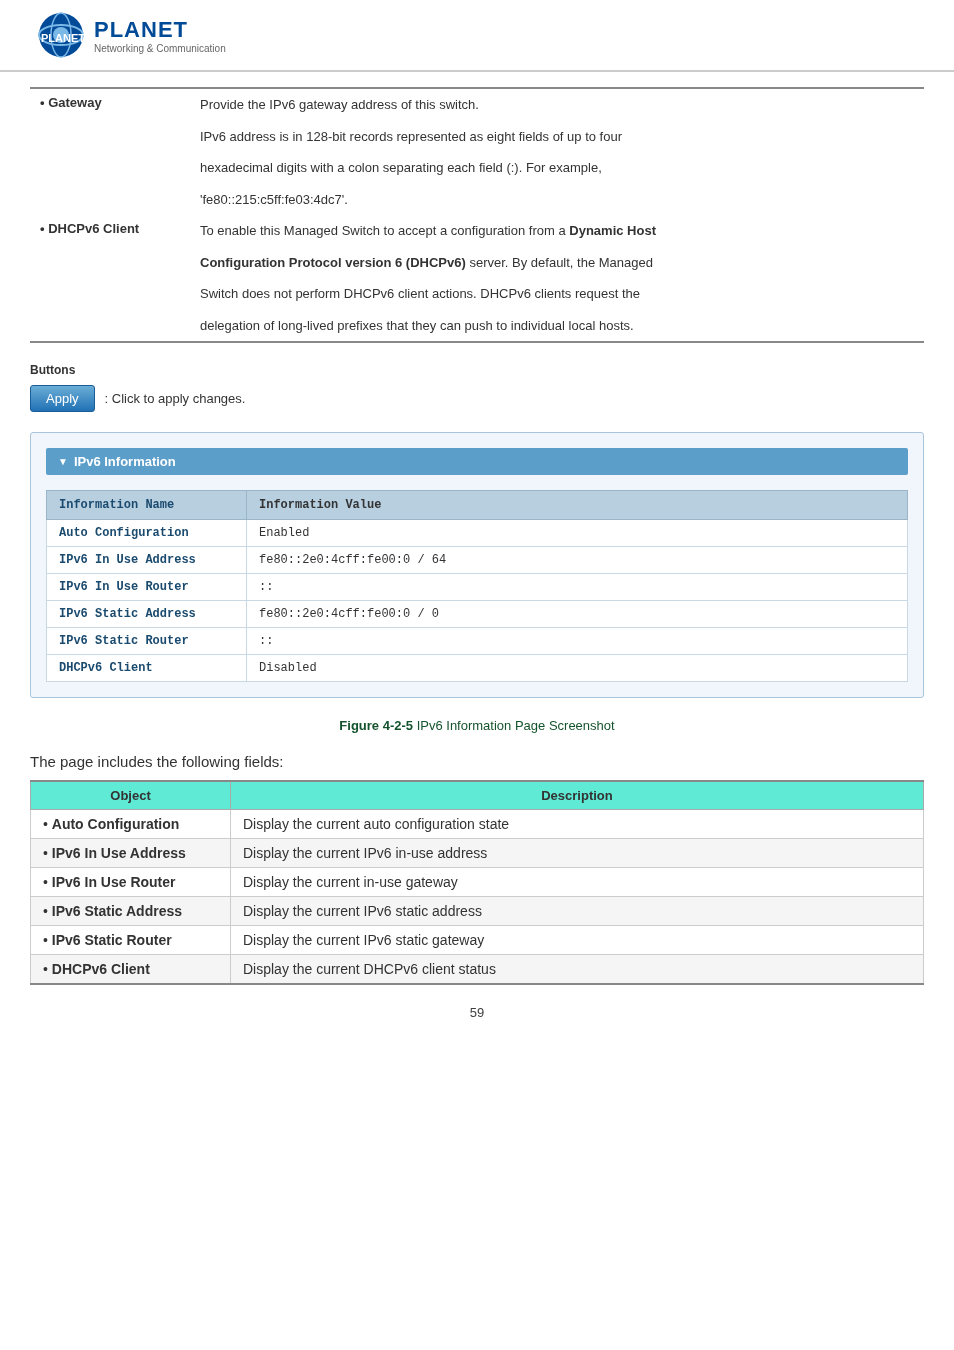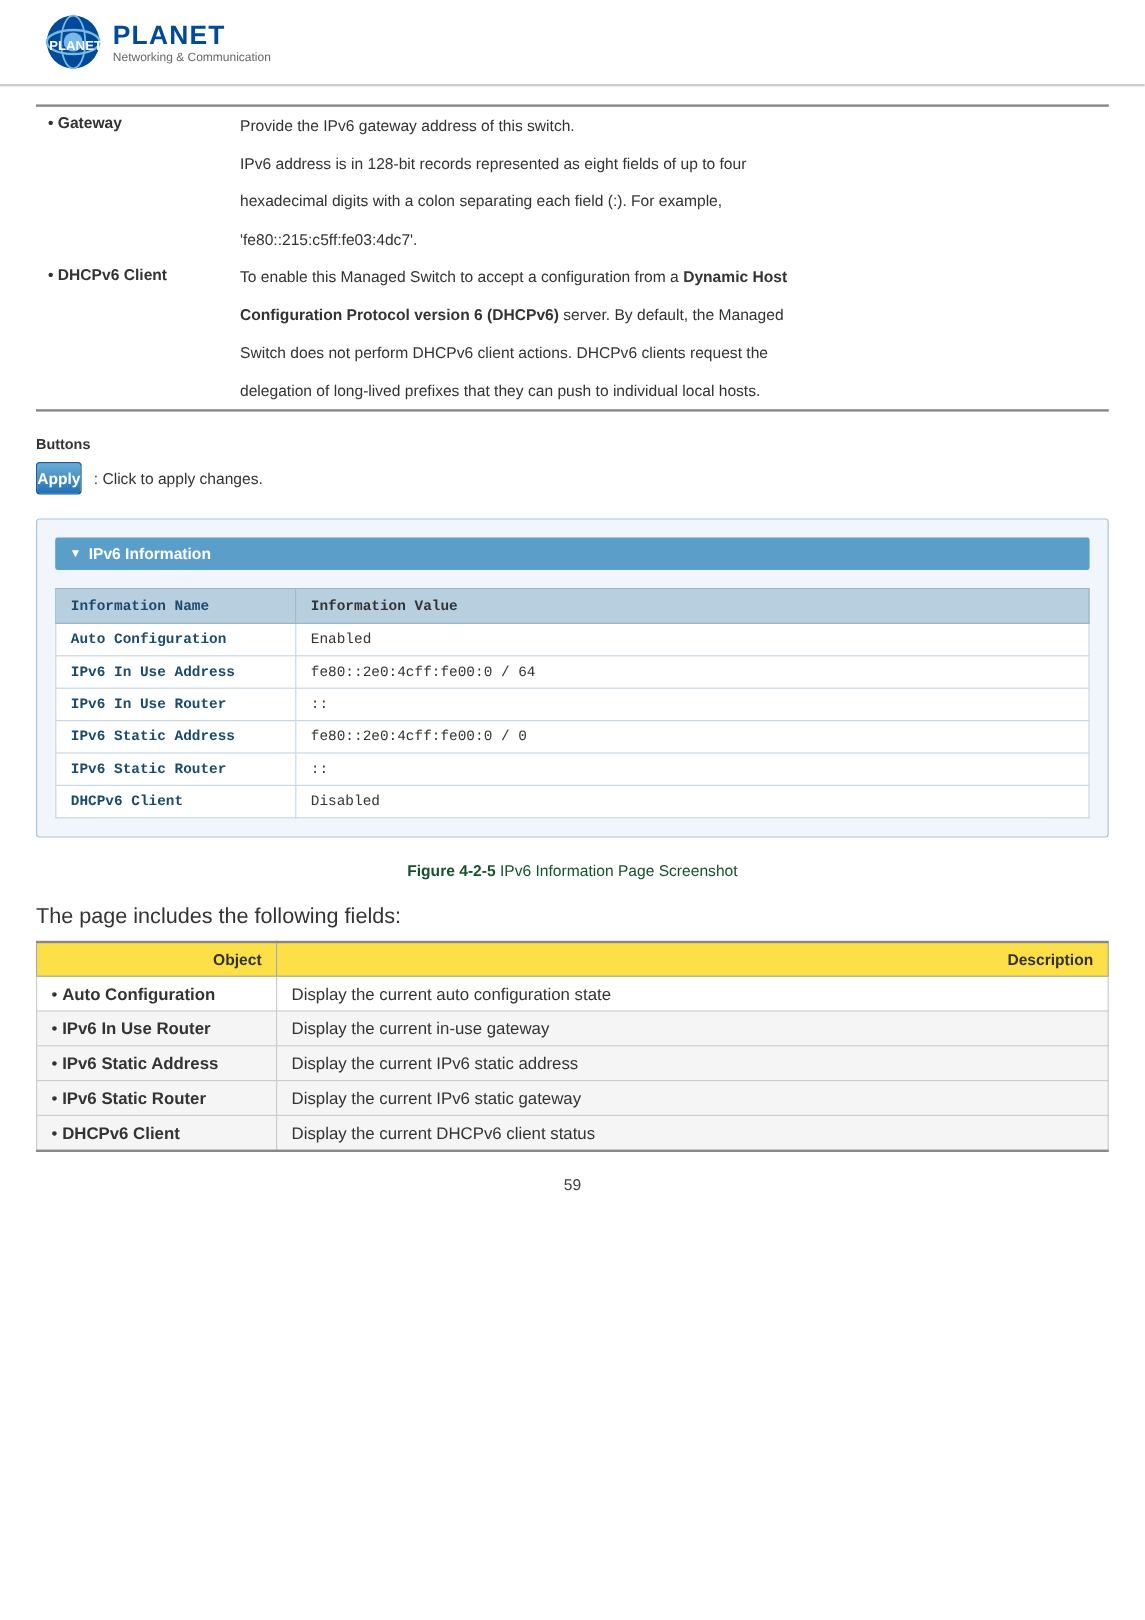--- a/index.html
+++ b/index.html
@@ -88,23 +88,23 @@
     }
     .buttons-row {
       display: flex;
       align-items: center;
       gap: 10px;
     }
     .apply-btn {
       background: linear-gradient(to bottom, #6baed6, #2171b5);
       color: #fff;
       border: 1px solid #1a5c96;
-      padding: 5px 0;
-      font-size: 13px;
-      font-weight: bold;
+      padding: 5px 15px;
+      font-size: 13px;
+      font-weight: normal;
       cursor: pointer;
       border-radius: 3px;
     }
     .btn-desc {
       font-size: 13px;
       color: #333;
     }
 
     
     .ipv6-panel {
@@ -164,37 +164,37 @@
       font-size: 13px;
       margin: 10px 0 20px 0;
       color: #14532d;
     }
     .figure-caption strong {
       font-weight: bold;
     }
 
     
     .fields-intro {
-      font-size: 18px;
+      font-size: 15px;
       margin-bottom: 10px;
     }
 
     
     .fields-table {
       width: 100%;
       border-collapse: collapse;
       border-top: 2px solid #888;
       border-bottom: 2px solid #888;
     }
     .fields-table th {
-      background: #fde047;
+      background: #5eead4;
       font-weight: bold;
       font-size: 13px;
       padding: 6px 12px;
-      text-align: right;
+      text-align: center;
       border: 1px solid #aaa;
     }
     .fields-table td {
       padding: 6px 12px;
       font-size: 14px;
       border: 1px solid #ccc;
       vertical-align: top;
     }
     .fields-table tr:nth-child(even) td {
       background: #f5f5f5;
@@ -337,20 +337,24 @@
       <tr>
         <th class="obj-cell">Object</th>
         <th>Description</th>
       </tr>
     </thead>
     <tbody id="fields-table-body">
     <tr>
           <td class="obj-cell"><span class="bullet">• </span>Auto Configuration</td>
           <td>Display the current auto configuration state</td>
         </tr>
+        <tr style="background: rgb(245, 245, 245);">
+          <td class="obj-cell"><span class="bullet">• </span>IPv6 In Use Address</td>
+          <td>Display the current IPv6 in-use address</td>
+        </tr>
         <tr>
           <td class="obj-cell"><span class="bullet">• </span>IPv6 In Use Router</td>
           <td>Display the current in-use gateway</td>
         </tr>
         <tr style="background: rgb(245, 245, 245);">
           <td class="obj-cell"><span class="bullet">• </span>IPv6 Static Address</td>
           <td>Display the current IPv6 static address</td>
         </tr>
         <tr>
           <td class="obj-cell"><span class="bullet">• </span>IPv6 Static Router</td>

